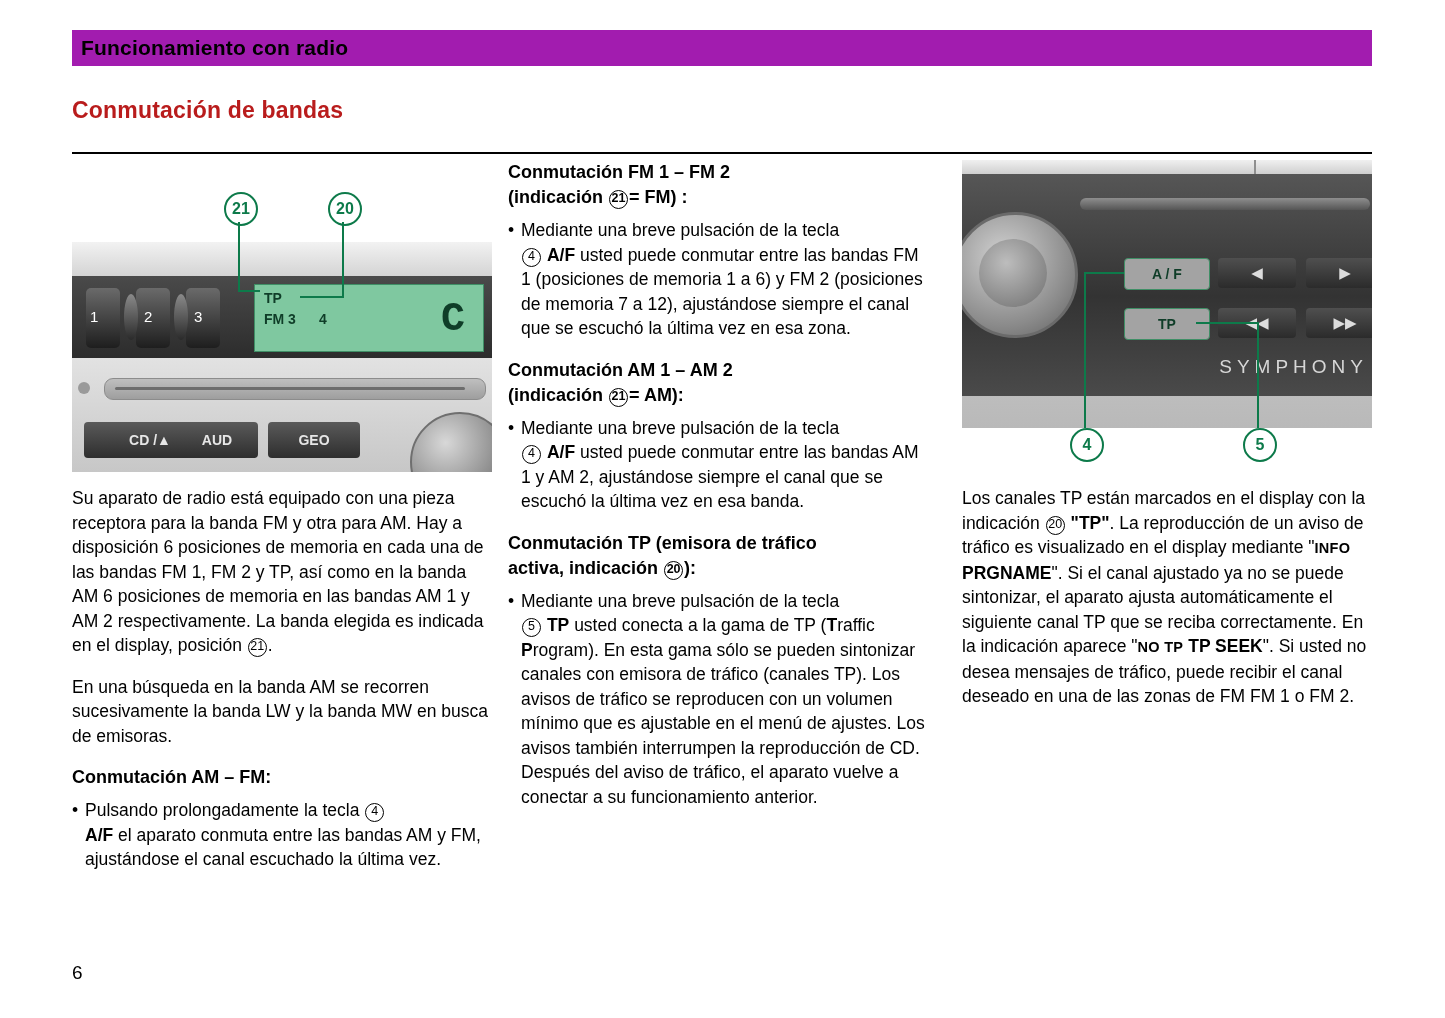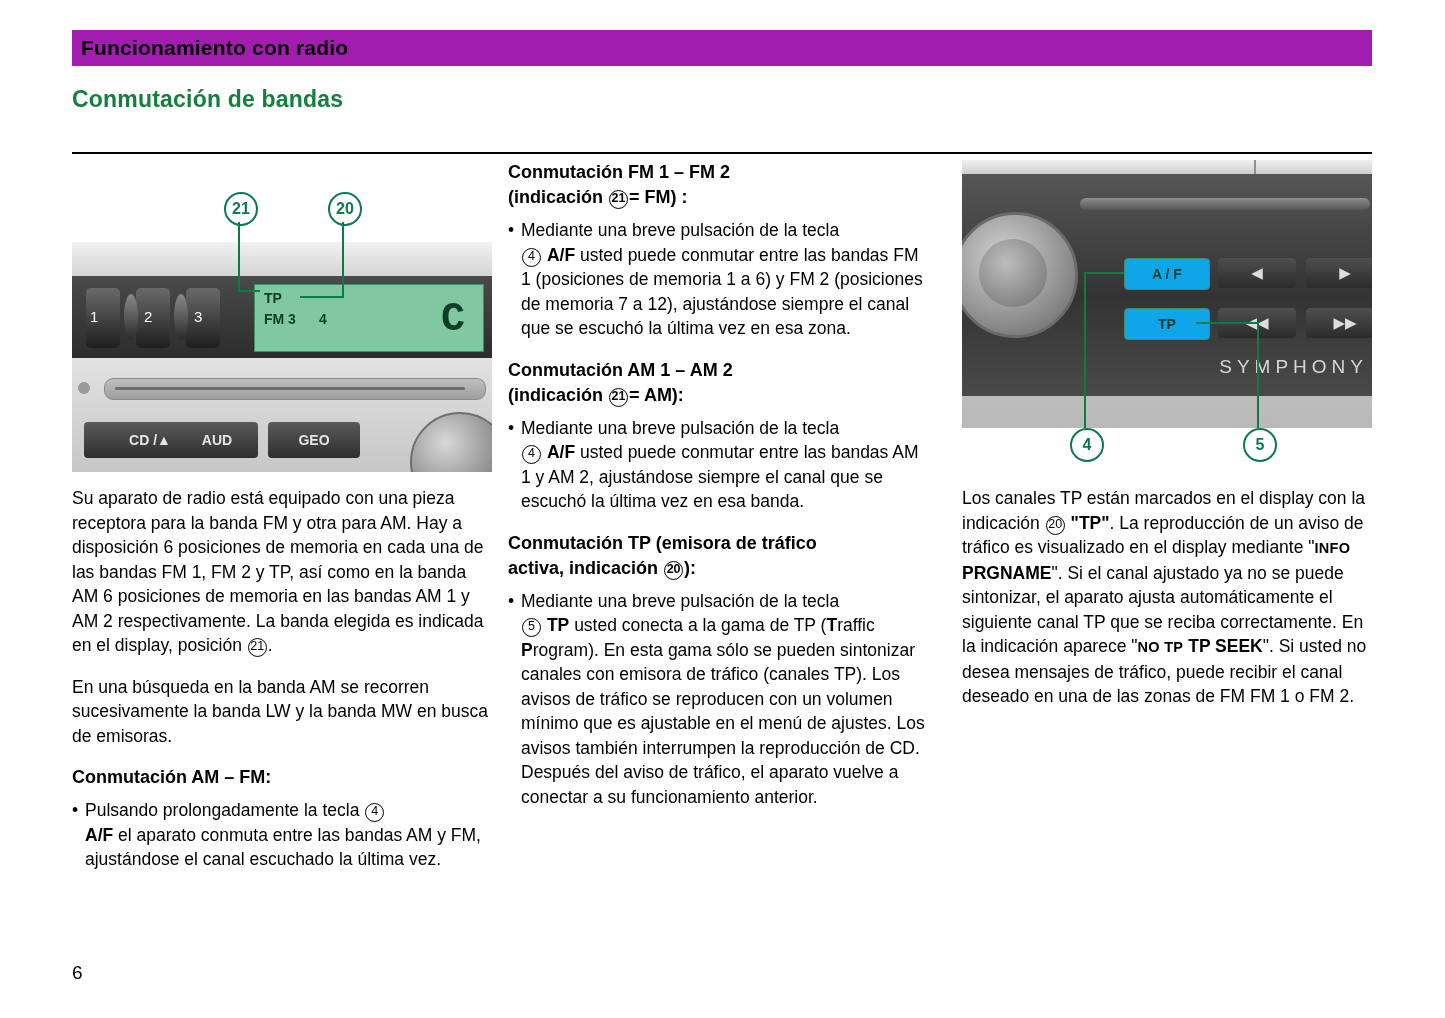--- a/index.html
+++ b/index.html
@@ -33,24 +33,24 @@
   }
   .header-bar .title {
     font-size: 21px;
     font-weight: bold;
     padding-left: 9px;
     letter-spacing: 0.2px;
   }
   .section-title {
     position: absolute;
     left: 72px;
-    top: 86px;
+    top: 97px;
     font-size: 23px;
     font-weight: bold;
-    color: #15803d;
+    color: #b91c1c;
     letter-spacing: 0.2px;
   }
   .rule {
     position: absolute;
     left: 72px;
     top: 152px;
     width: 1300px;
     height: 2px;
     background: #000;
   }
@@ -247,21 +247,21 @@
     border-radius:50%;
     background: radial-gradient(circle at 40% 35%, #bdbdbd, #6f6f6f);
   }
   .fig2 .slit {
     position:absolute; left: 118px; top: 38px; width: 290px; height: 12px;
     background: linear-gradient(#8e8e8e, #555);
     border-radius: 6px;
   }
   .fig2 .gbtn {
     position:absolute;
-    background: #0ea5e9;
+    background: #a3a3a3;
     border: 1px solid #3f8f66;
     border-radius: 4px;
     color: #0f3d28;
     font-size: 14px;
     font-weight: bold;
     display:flex; align-items:center; justify-content:center;text-align:right;
   }
   .fig2 .gbtn.af { left: 162px; top: 98px; width: 84px; height: 30px; }
   .fig2 .gbtn.tp { left: 162px; top: 148px; width: 84px; height: 30px; }
   .fig2 .dbtn {

